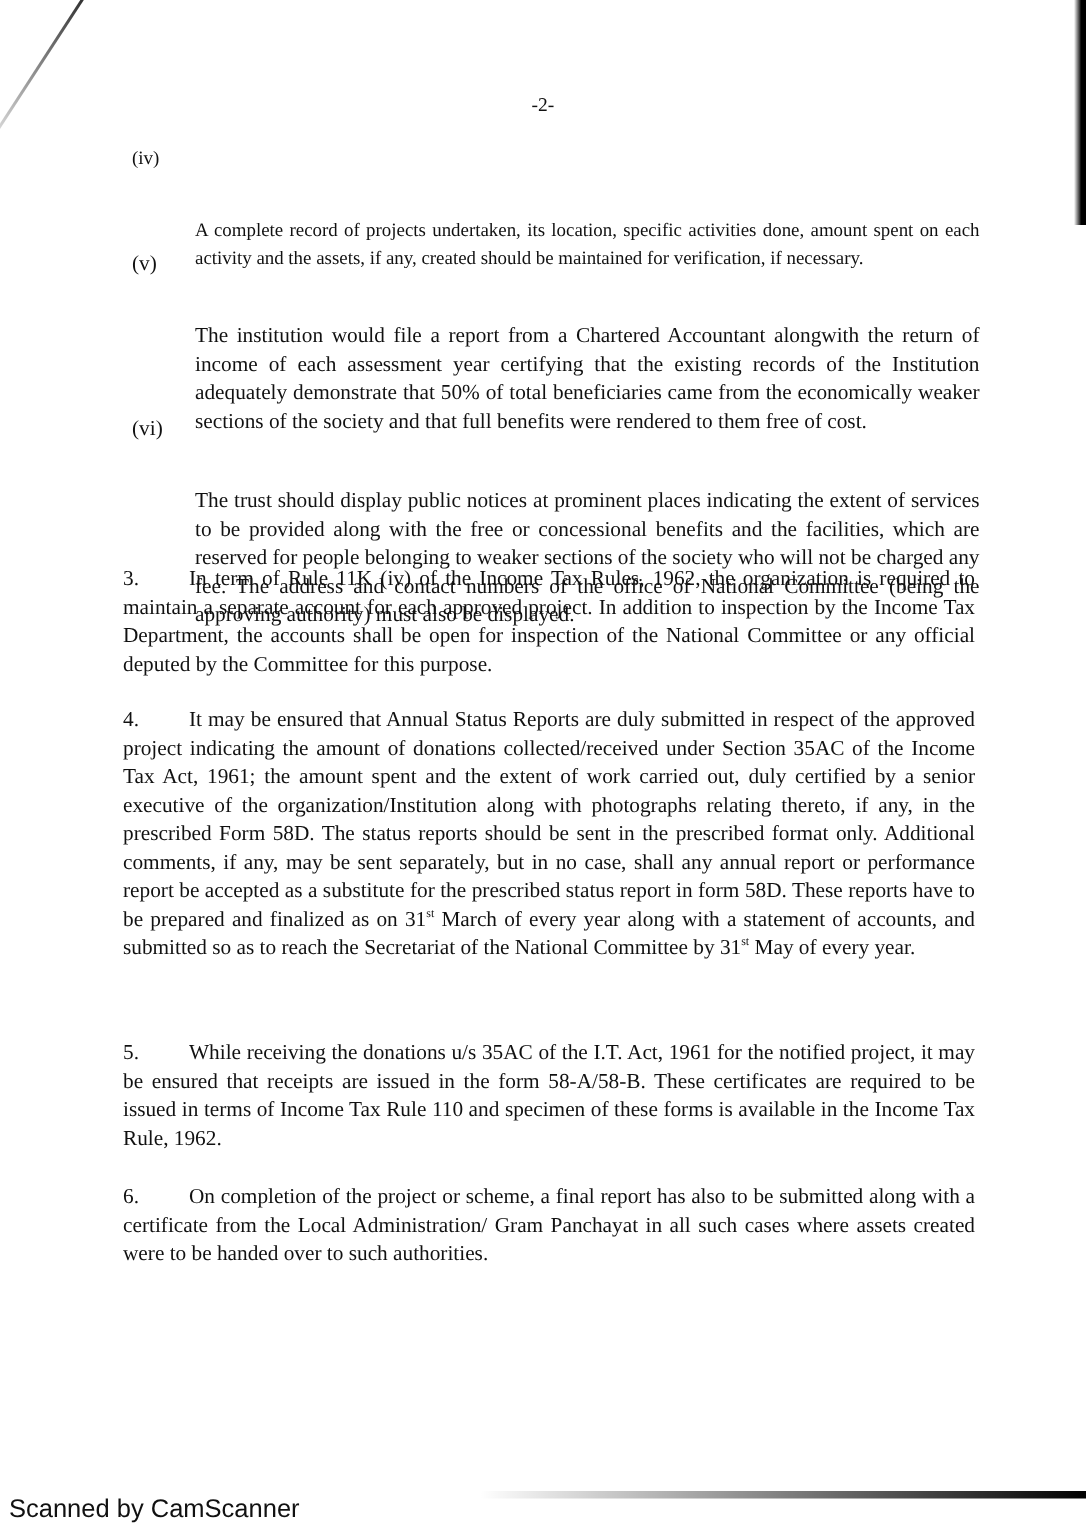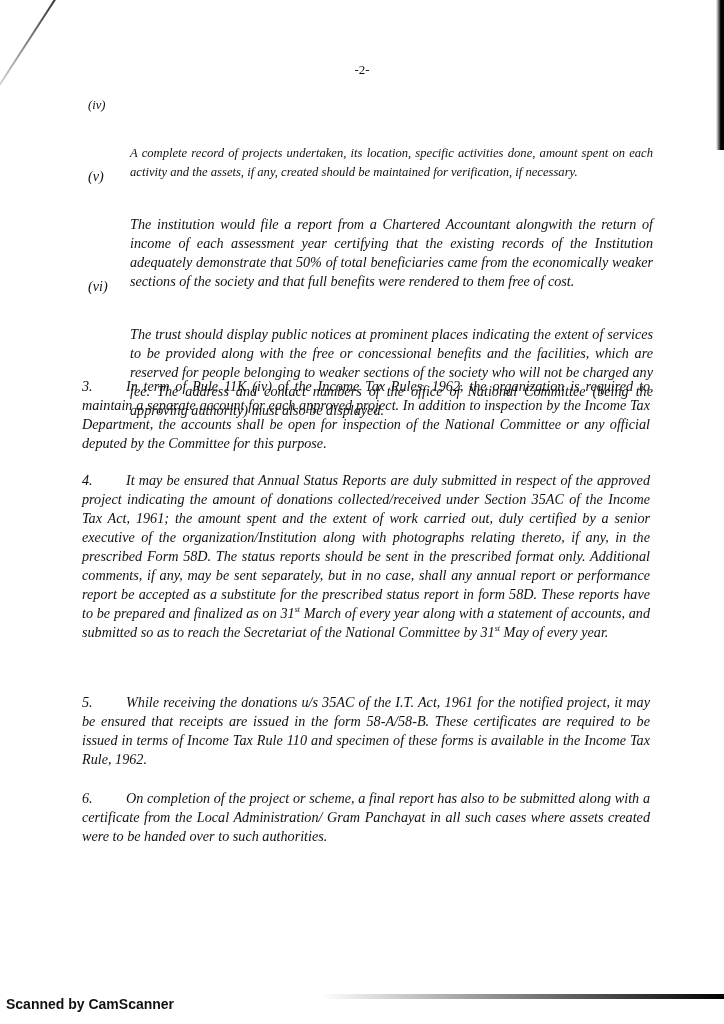--- a/index.html
+++ b/index.html
@@ -20,41 +20,41 @@
   .bottom-shadow {
     position: absolute; left: 320px; top: 994px; width: 404px; height: 5px;
     background: linear-gradient(to right, rgba(0,0,0,0), rgba(0,0,0,0.4) 40%, #000);
     border-radius: 3px 0 0 3px;
   }
   .page-number {
     position: absolute; left: 0; right: 0; top: 62px; text-align: center;
     font-size: 13px;
   }
   .item {
-    position: absolute; font-size: 14.2px; line-height: 19px; text-align: justify; font-style: italic;
+    position: absolute; font-size: 14.2px; line-height: 19px; text-align: justify;
   }
   .item .num { position: absolute; left: 0; top: 0; }
   .item .txt { display: block; }
   .roman { left: 88px; width: 565px; }
   .roman .num { left: 0; }
   .roman .txt { margin-left: 42px; margin-top: 48px; }
   .iv { top: 96px; font-size: 12.6px; }
   .v { top: 167px; }
   .vi { top: 277px; }
   .para { left: 82px; width: 568px; }
   .para .txt { text-indent: 44px; }
   .p3 { top: 377px; }
   .p4 { top: 471px; }
   .p5 { top: 693px; }
   .p6 { top: 789px; }
   sup { font-size: 8px; line-height: 0; vertical-align: super; }
   .footer {
     position: absolute; left: 6px; top: 996px;
     font-family: "Liberation Sans", "DejaVu Sans", sans-serif;
-    font-size: 14px; color: #111; font-weight: bold;
+    font-size: 17px; color: #111;
   }
 </style>
 </head>
 <body>
 
 <div class="corner-line"></div>
 <div class="edge-right"></div>
 
 <div class="page-number">-2-</div>
 

